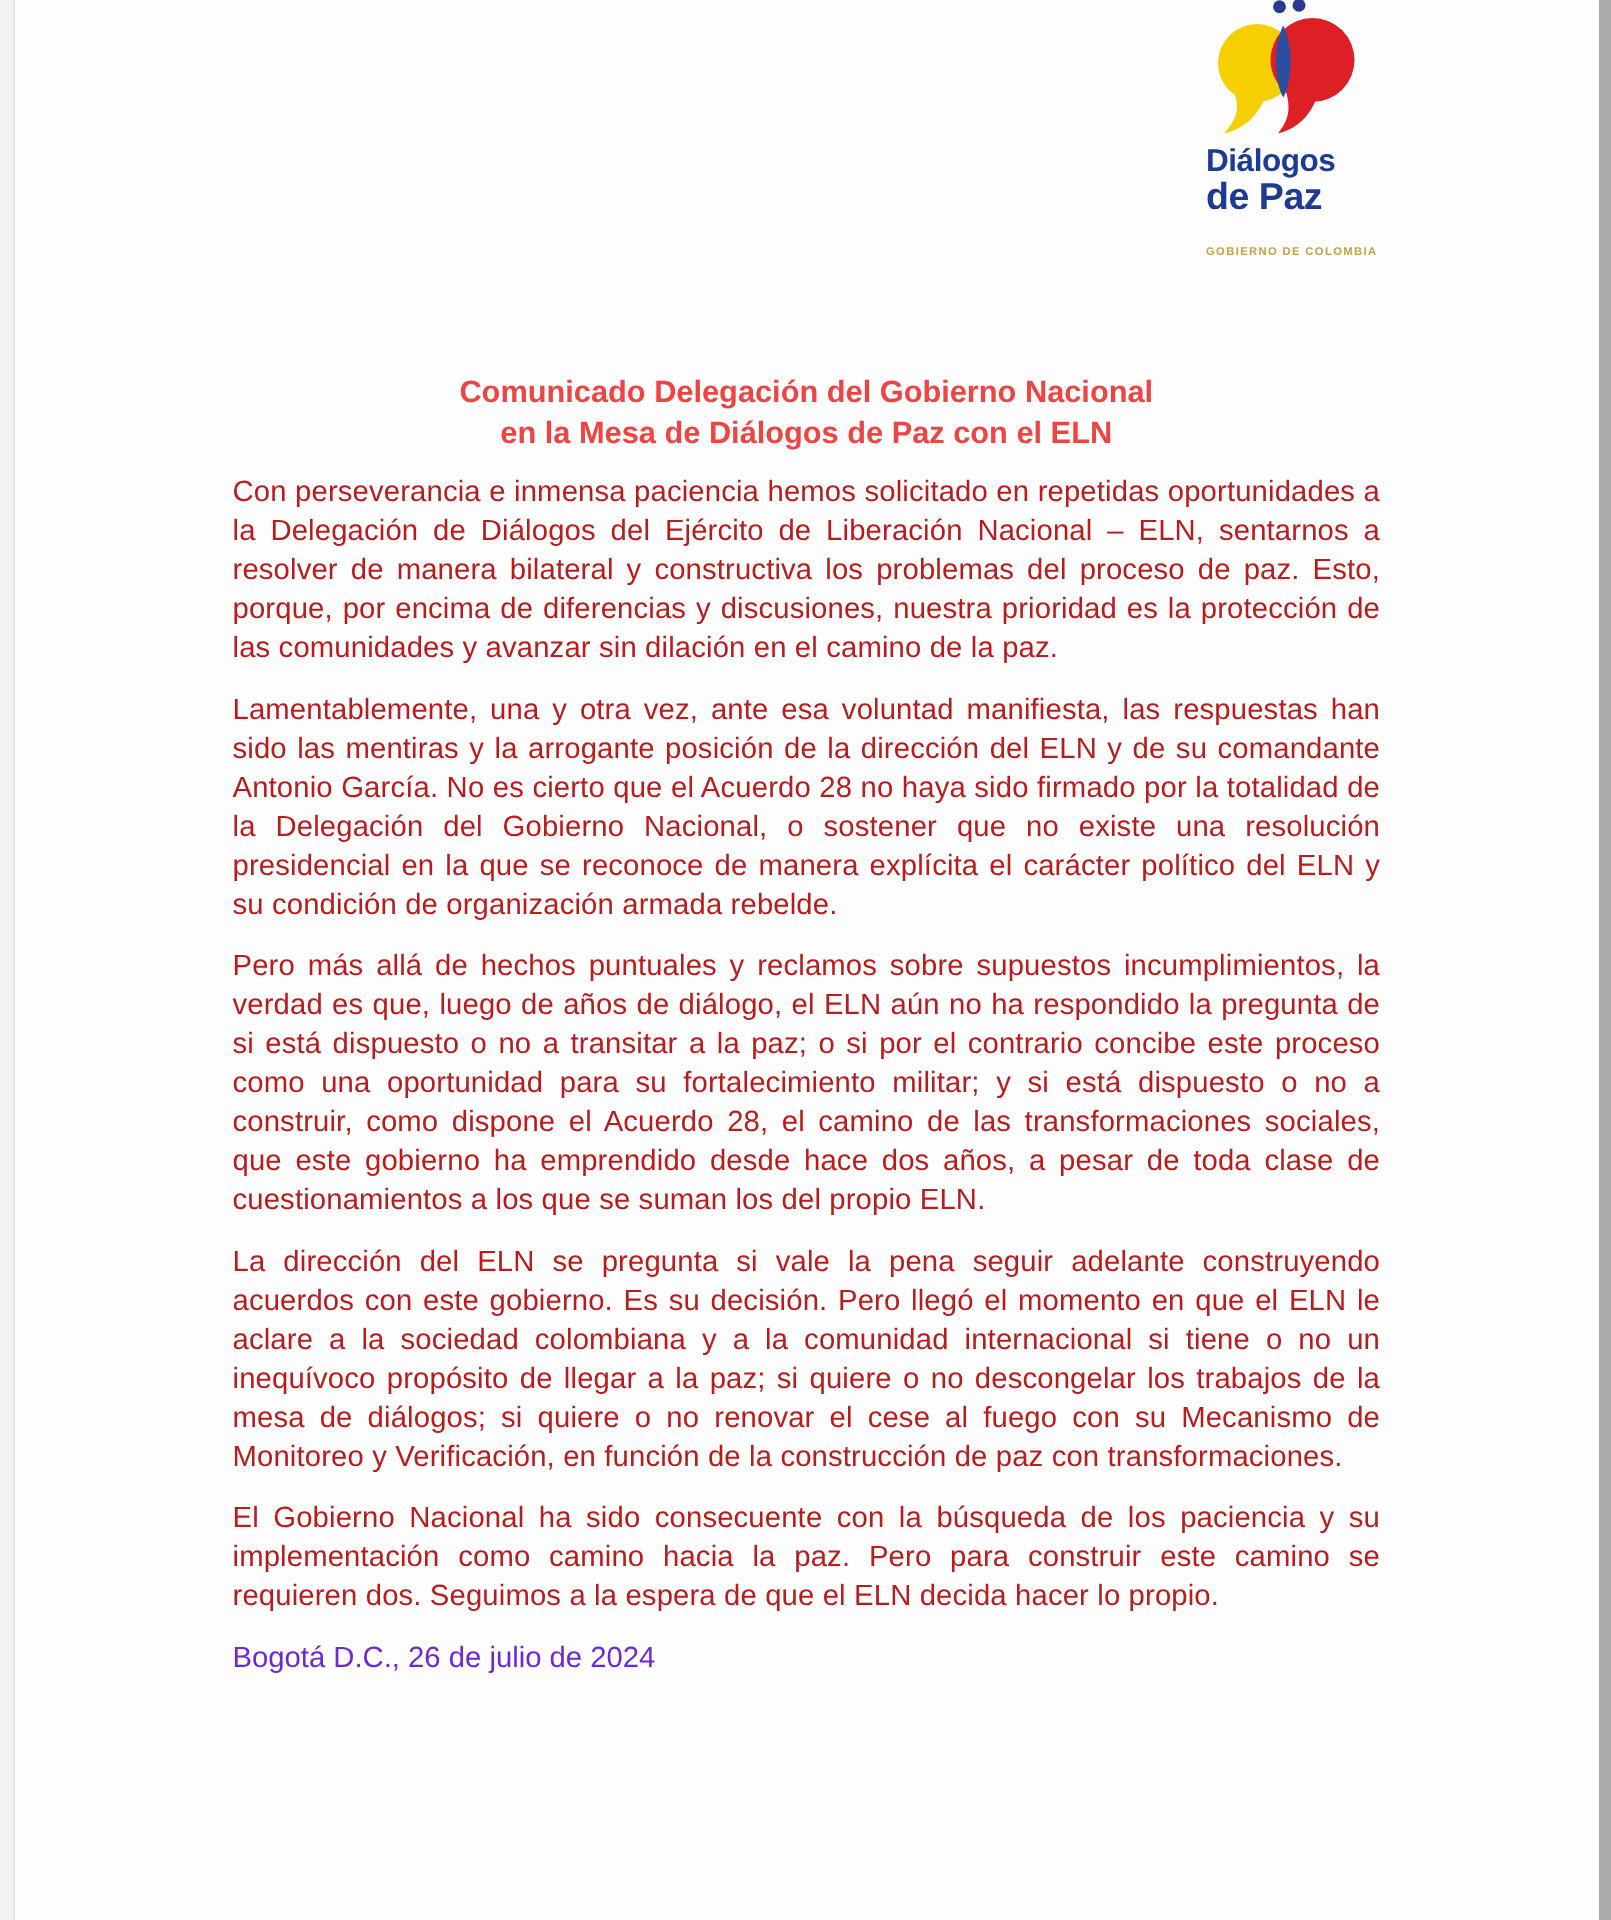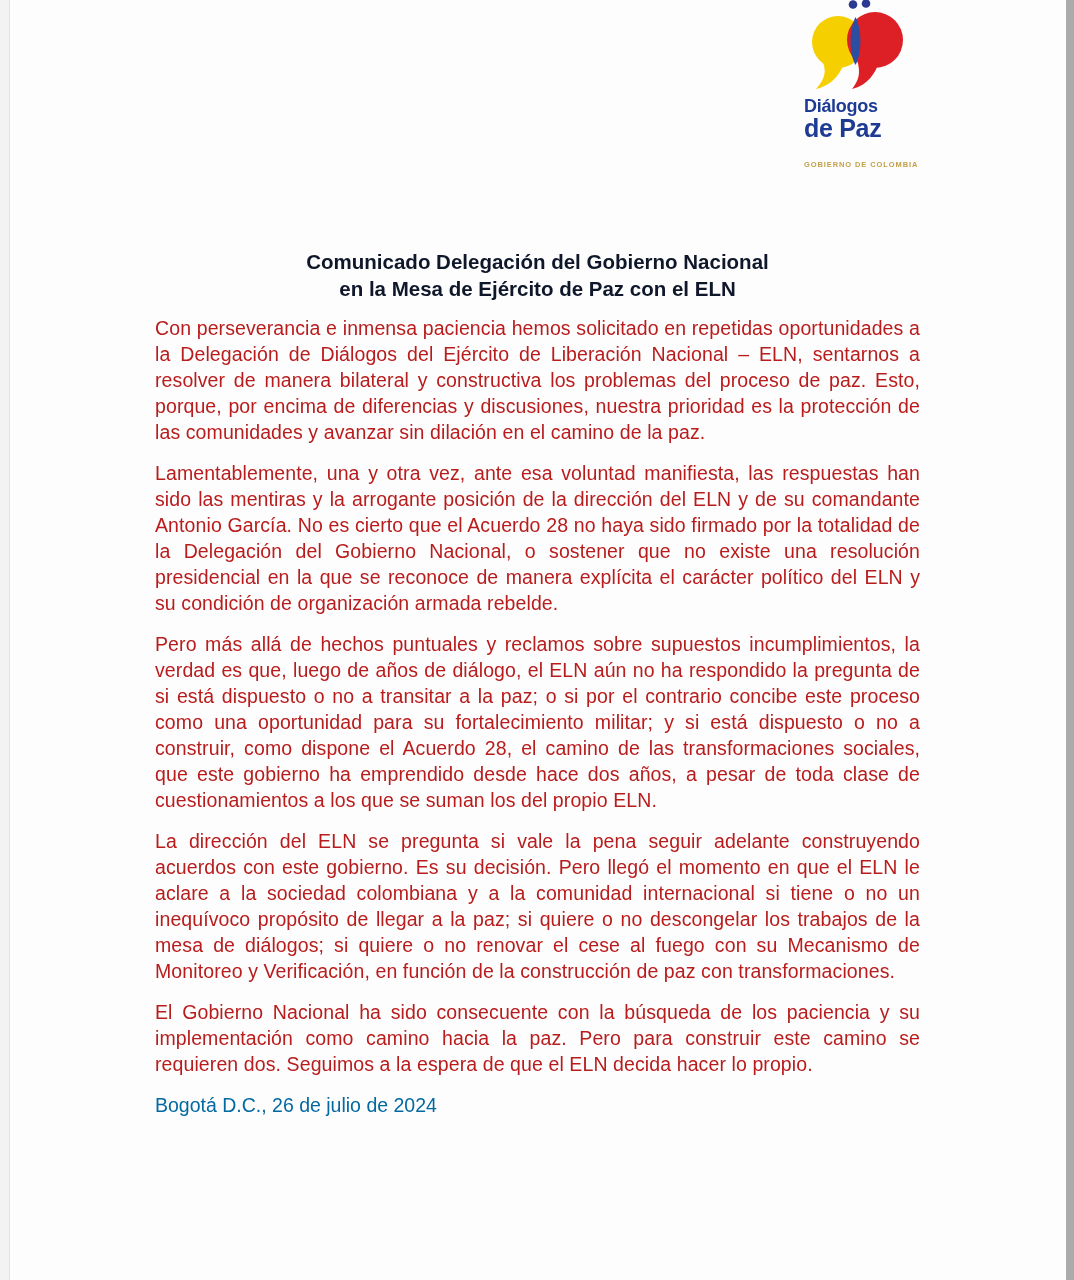--- a/index.html
+++ b/index.html
@@ -18,38 +18,38 @@
   }
   .page{
     position:relative;width:765px;margin:0 0 0 155px;padding-top:110px;
     color:#2b2b2b;
   }
   .logo{
     position:absolute;top:-2px;right:-14px;width:130px;text-align:left;
   }
   .logo svg{display:block;margin-left:4px;}
   .wordmark{color:#1e3b94;font-weight:bold;line-height:0.98;margin-top:6px;letter-spacing:-0.3px;}
-  .wordmark .wm1{display:block;font-size:18px;}
+  .wordmark .wm1{display:block;font-size:21px;}
   .wordmark .wm2{display:block;font-size:25px;}
   .tagline{
     color:#c3a04a;font-size:7.5px;font-weight:bold;letter-spacing:0.9px;margin-top:20px;
     white-space:nowrap;
   }
   h1.title{
     margin:138px 0 0 0;font-size:20.5px;line-height:27px;text-align:center;
-    color:#0f172a;font-weight:bold;
+    color:#ef4444;font-weight:bold;
   }
   .body-text p{
     margin:0 0 15px 0;font-size:19.5px;line-height:26px;text-align:justify;
     letter-spacing:0.1px;color:#b91c1c;
   }
   .body-text p:first-child{margin-top:13px;}
   p.dateline{
     text-align:left;margin-top:4px;margin-bottom:0;
-    font-size:19.5px;line-height:26px;color:#0369a1;
+    font-size:19.5px;line-height:26px;color:#6d28d9;
   }
 </style>
 </head>
 <body>
 
 <div class="edge-left"></div>
 <div class="edge-right"></div>
 
 <div class="page">
 
@@ -69,21 +69,21 @@
     </svg>
     <div class="wordmark">
       <span class="wm1">Diálogos</span>
       <span class="wm2">de Paz</span>
     </div>
     <div class="tagline">GOBIERNO DE COLOMBIA</div>
   </header>
 
   <h1 class="title">
     <span>Comunicado Delegación del Gobierno Nacional</span><br>
-    <span>en la Mesa de Ejército de Paz con el ELN</span>
+    <span>en la Mesa de Diálogos de Paz con el ELN</span>
   </h1>
 
   <div class="body-text">
     <p>Con perseverancia e inmensa paciencia hemos solicitado en repetidas oportunidades a la Delegación de Diálogos del Ejército de Liberación Nacional – ELN, sentarnos a resolver de manera bilateral y constructiva los problemas del proceso de paz. Esto, porque, por encima de diferencias y discusiones, nuestra prioridad es la protección de las comunidades y avanzar sin dilación en el camino de la paz.</p>
     <p>Lamentablemente, una y otra vez, ante esa voluntad manifiesta, las respuestas han sido las mentiras y la arrogante posición de la dirección del ELN y de su comandante Antonio García. No es cierto que el Acuerdo 28 no haya sido firmado por la totalidad de la Delegación del Gobierno Nacional, o sostener que no existe una resolución presidencial en la que se reconoce de manera explícita el carácter político del ELN y su condición de organización armada rebelde.</p>
     <p>Pero más allá de hechos puntuales y reclamos sobre supuestos incumplimientos, la verdad es que, luego de años de diálogo, el ELN aún no ha respondido la pregunta de si está dispuesto o no a transitar a la paz; o si por el contrario concibe este proceso como una oportunidad para su fortalecimiento militar; y si está dispuesto o no a construir, como dispone el Acuerdo 28, el camino de las transformaciones sociales, que este gobierno ha emprendido desde hace dos años, a pesar de toda clase de cuestionamientos a los que se suman los del propio ELN.</p>
     <p>La dirección del ELN se pregunta si vale la pena seguir adelante construyendo acuerdos con este gobierno. Es su decisión. Pero llegó el momento en que el ELN le aclare a la sociedad colombiana y a la comunidad internacional si tiene o no un inequívoco propósito de llegar a la paz; si quiere o no descongelar los trabajos de la mesa de diálogos; si quiere o no renovar el cese al fuego con su Mecanismo de Monitoreo y Verificación, en función de la construcción de paz con transformaciones.</p>
     <p>El Gobierno Nacional ha sido consecuente con la búsqueda de los paciencia y su implementación como camino hacia la paz. Pero para construir este camino se requieren dos. Seguimos a la espera de que el ELN decida hacer lo propio.</p>
   </div>
 

